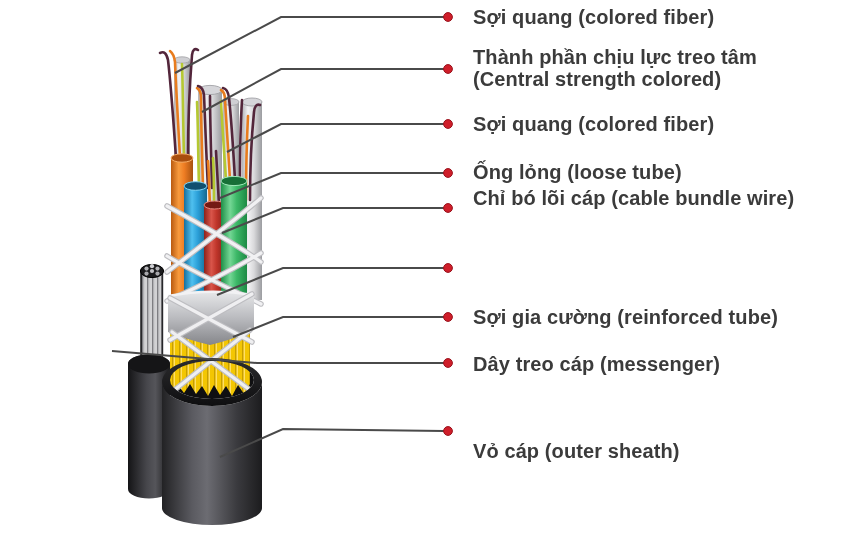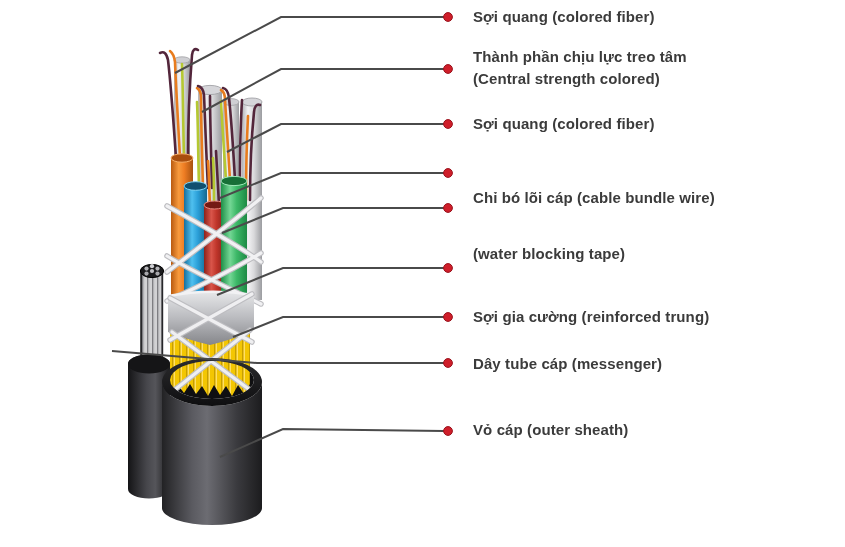--- a/index.html
+++ b/index.html
@@ -2,21 +2,21 @@
 <html><head>
 <meta charset="utf-8">
 <style>
   html,body{margin:0;padding:0;background:#ffffff;}
   .stage{
     position:relative;width:845px;height:547px;background:#ffffff;overflow:hidden;
     font-family:"Liberation Sans","DejaVu Sans",sans-serif;
   }
   .stage svg{position:absolute;left:0;top:0;}
   .label{
-    position:absolute;left:473px;color:#3b3b3b;font-size:15px;font-weight:600;
+    position:absolute;left:473px;color:#3b3b3b;font-size:20px;font-weight:600;
     line-height:22px;white-space:nowrap;letter-spacing:0.1px;
   }
 </style>
 </head>
 <body>
 
 <div class="stage">
 
   <svg width="845" height="547" viewBox="0 0 845 547">
     <defs>
@@ -215,21 +215,21 @@
       <circle cx="448" cy="431" r="4.4" fill="#cf1e2a"></circle>
     </g>
   </svg>
 
   <div class="label" style="top:6px"><span>Sợi quang (colored fiber)</span></div>
   <div class="label" style="top:46px">
     <div>Thành phần chịu lực treo tâm</div>
     <div>(Central strength colored)</div>
   </div>
   <div class="label" style="top:113px"><span>Sợi quang (colored fiber)</span></div>
+  <div class="label" style="top:161px"><span>Ống lỏng (loose tube)</span></div>
   <div class="label" style="top:187px"><span>Chỉ bó lõi cáp (cable bundle wire)</span></div>
   <div class="label" style="top:243px">
-    <div>(water blocking tape)</div>
   </div>
-  <div class="label" style="top:306px"><span>Sợi gia cường (reinforced trung)</span></div>
-  <div class="label" style="top:353px"><span>Dây tube cáp (messenger)</span></div>
-  <div class="label" style="top:419px"><span>Vỏ cáp (outer sheath)</span></div>
+  <div class="label" style="top:306px"><span>Sợi gia cường (reinforced tube)</span></div>
+  <div class="label" style="top:353px"><span>Dây treo cáp (messenger)</span></div>
+  <div class="label" style="top:440px"><span>Vỏ cáp (outer sheath)</span></div>
 
 </div>
 
 </body></html>

